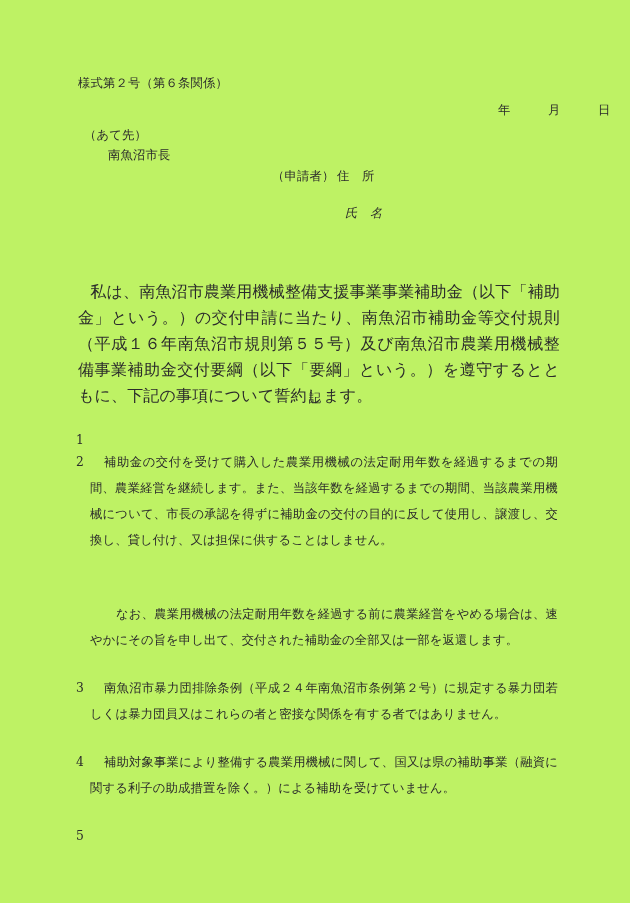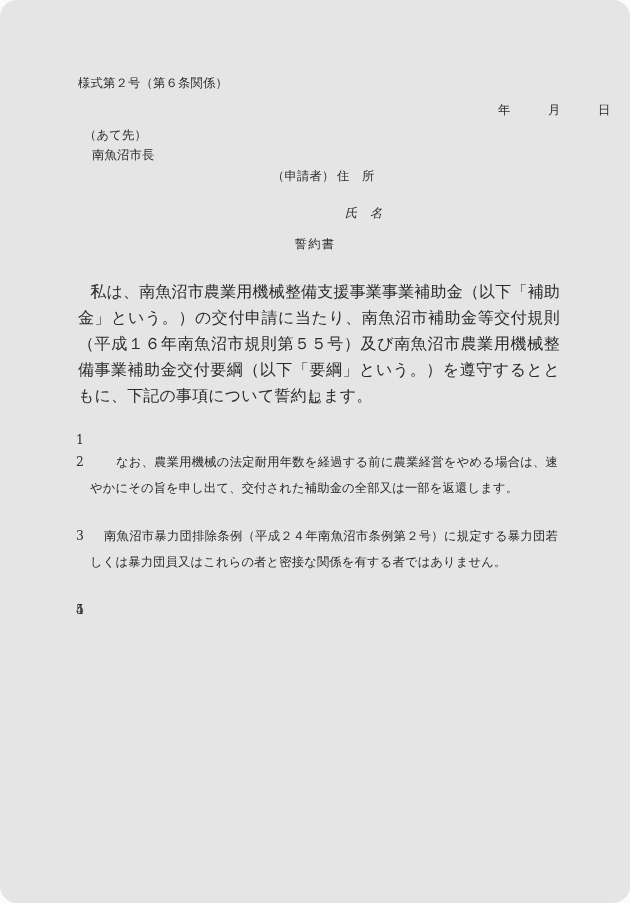--- a/index.html
+++ b/index.html
@@ -13,22 +13,21 @@
     font-family: "DejaVu Serif", "Liberation Serif", serif;
     color: #2b2b2b;
     overflow: hidden;
     position: relative;
     -webkit-font-smoothing: antialiased;
   }
 
   .page {
     position: absolute;
     inset: 0;
-    background: #e5e5e5;
-    border-radius: 17px;
+    background: #bef264;
   }
 
   
   .line {
     position: absolute;
     font-size: 12.3px;
     line-height: 19.5px;
     letter-spacing: 0.2px;
     white-space: pre;
   }
@@ -46,21 +45,21 @@
     letter-spacing: 0.2px;
     margin-left: 36px;
   }
 
   
   .addressee-label {
     left: 84px;
     top: 126px;
   }
   .addressee-name {
-    left: 92px;
+    left: 108px;
     top: 146px;
   }
 
   
   .applicant-label {
     left: 272px;
     top: 167px;
   }
   .applicant-address {
     left: 337px;
@@ -132,20 +131,21 @@
     display: block;
     margin-left: -14px;
   }
   .clause .body .first {
     padding-left: 14px;
   }
   .clause .sub {
     display: block;
     margin-left: -14px;
     text-indent: 26px;
+    margin-top: 48px;
   }
 </style>
 </head>
 <body>
 
 <div class="page">
 
   <div class="line form-number">様式第２号（第６条関係）</div>
 
   <div class="line date-line">年　　　月　　　日</div>
@@ -153,44 +153,45 @@
   <div class="line addressee-label">（あて先）</div>
 
   <div class="line addressee-name">南魚沼市長</div>
 
   <div class="line applicant-label">（申請者）</div>
 
   <div class="line applicant-address">住　所</div>
 
   <div class="line applicant-name">氏　名</div>
 
-  <div class="line doc-title">誓約書</div>
 
   <div class="intro">私は、南魚沼市農業用機械整備支援事業事業補助金（以下「補助金」という。）の交付申請に当たり、南魚沼市補助金等交付規則（平成１６年南魚沼市規則第５５号）及び南魚沼市農業用機械整備事業補助金交付要綱（以下「要綱」という。）を遵守するとともに、下記の事項について誓約します。</div>
 
   <div class="line ki-mark">記</div>
 
   <div class="clauses">
 
     <div class="clause">
       <span class="num">1</span>
     </div>
 
     <div class="clause">
       <span class="num">2</span>
+      <span class="body"><span class="first">補助金の交付を受けて購入した農業用機械の法定耐用年数を経過するまでの期間、農業経営を継続します。また、当該年数を経過するまでの期間、当該農業用機械について、市長の承認を得ずに補助金の交付の目的に反して使用し、譲渡し、交換し、貸し付け、又は担保に供することはしません。</span></span>
       <span class="sub">なお、農業用機械の法定耐用年数を経過する前に農業経営をやめる場合は、速やかにその旨を申し出て、交付された補助金の全部又は一部を返還します。</span>
     </div>
 
     <div class="clause">
       <span class="num">3</span>
       <span class="body"><span class="first">南魚沼市暴力団排除条例（平成２４年南魚沼市条例第２号）に規定する暴力団若しくは暴力団員又はこれらの者と密接な関係を有する者ではありません。</span></span>
     </div>
 
     <div class="clause">
       <span class="num">4</span>
+      <span class="body"><span class="first">補助対象事業により整備する農業用機械に関して、国又は県の補助事業（融資に関する利子の助成措置を除く。）による補助を受けていません。</span></span>
     </div>
 
     <div class="clause">
       <span class="num">5</span>
     </div>
 
   </div>
 
 </div>
 

